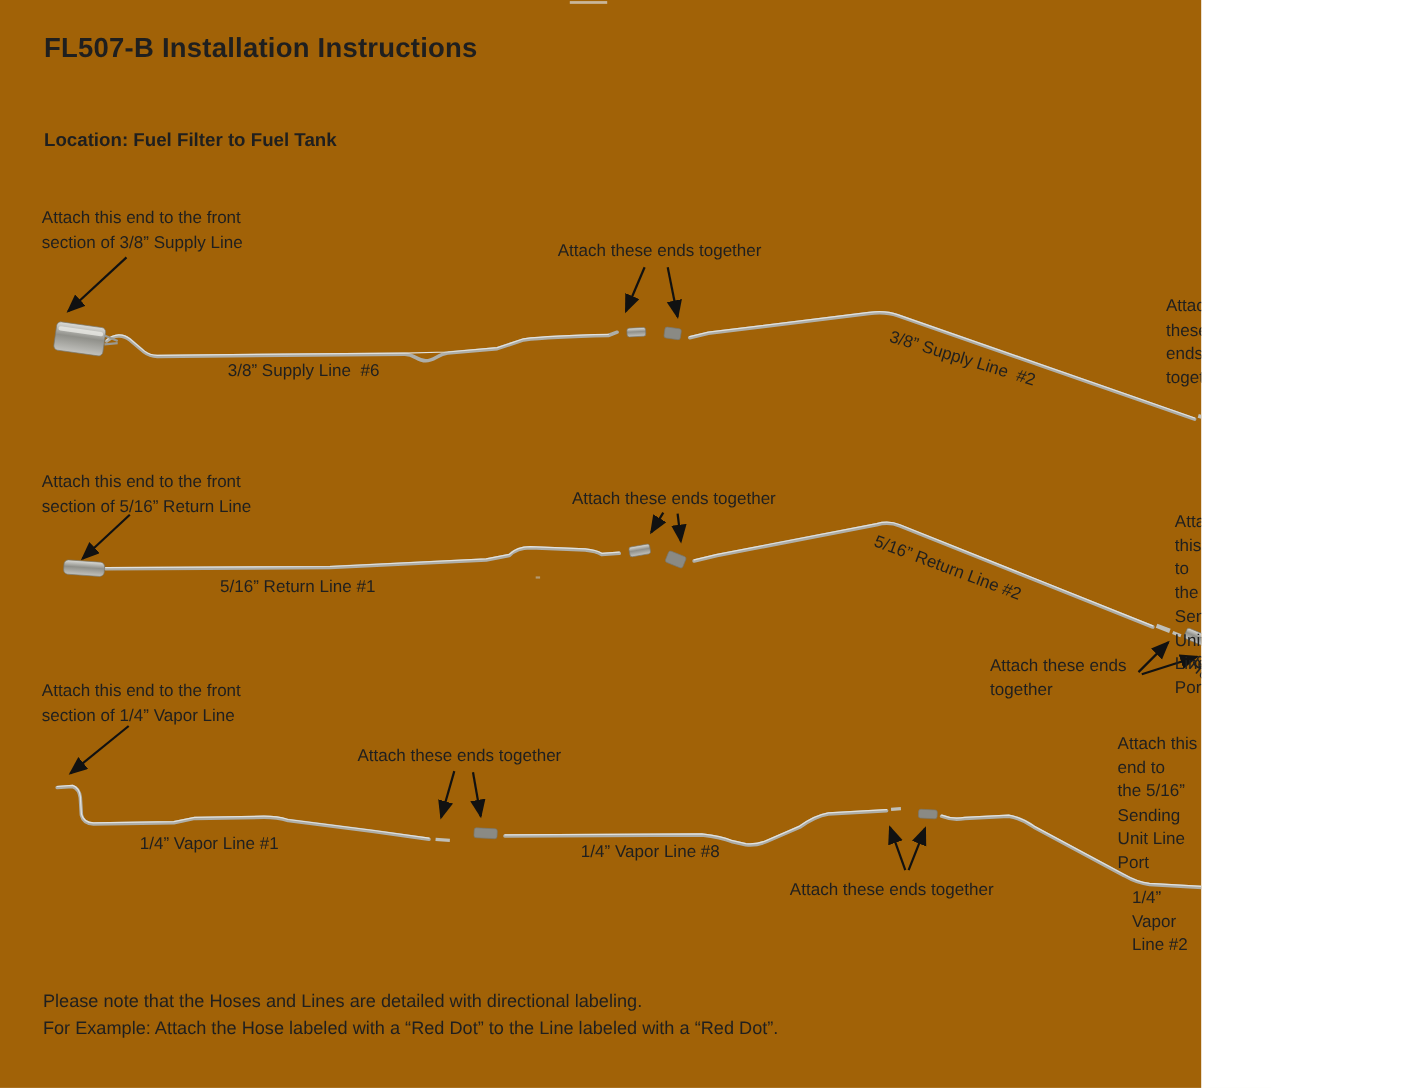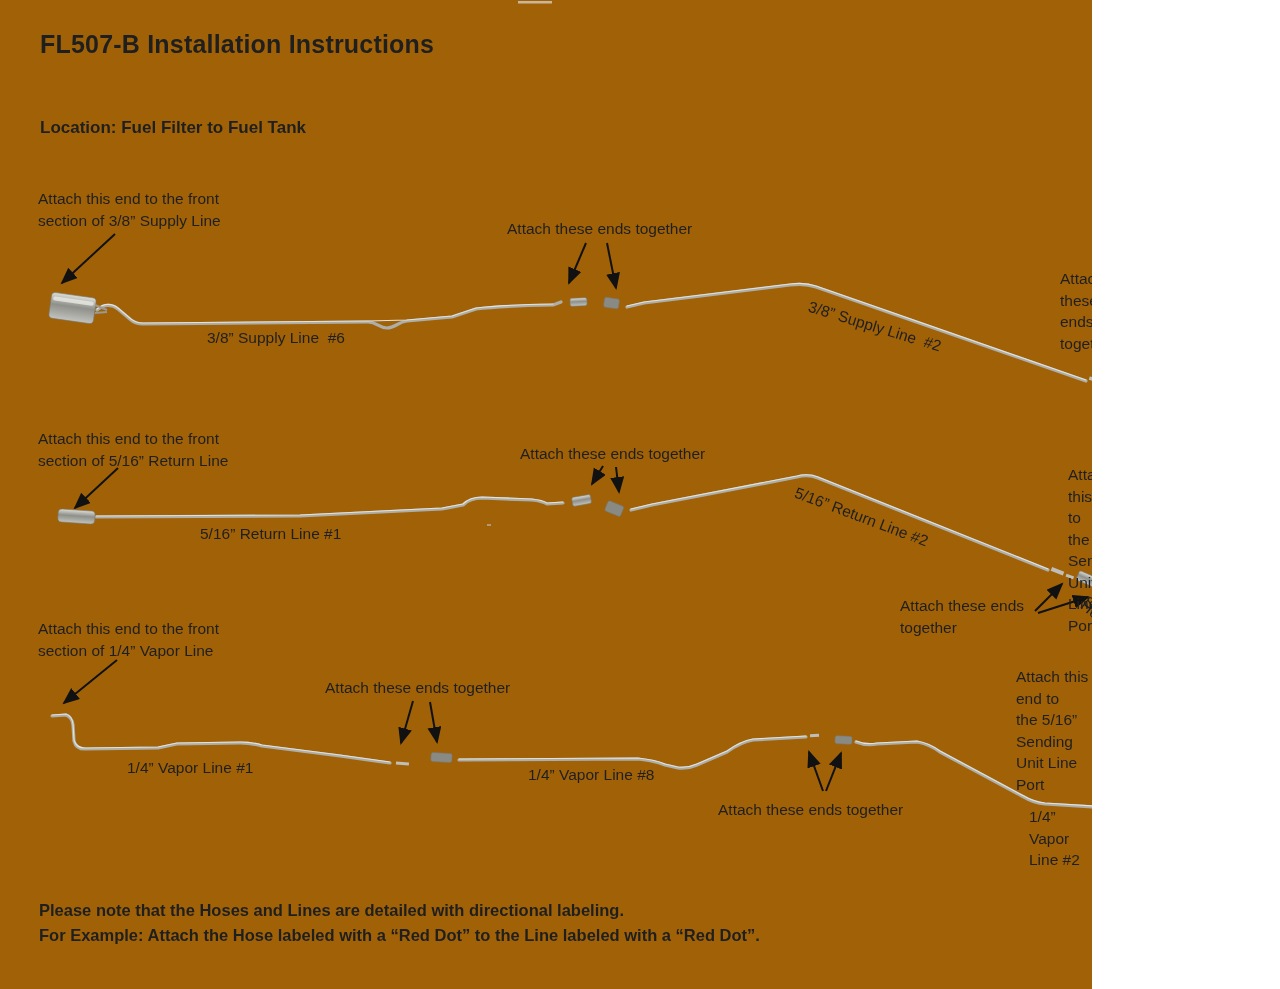--- a/index.html
+++ b/index.html
@@ -19,21 +19,21 @@
     font-family:"Liberation Sans", sans-serif;
     color:var(--text);
     overflow:hidden;
   }
   .abs{position:absolute;white-space:pre-wrap;}
   .title{left:40px;top:30px;font-size:25px;font-weight:bold;letter-spacing:.2px;}
   .subhead{left:40px;top:81px;font-size:17px;font-weight:bold;margin-top:37px;}
   .intro{left:40px;top:136px;font-size:17.5px;font-weight:bold;}
   .ann{font-size:15.5px;line-height:21.5px;}
   .rot{transform-origin:left top;}
-  .footer-note{font-size:16.5px;font-weight:bold;line-height:25px;text-align:right;}
+  .footer-note{font-size:16.5px;font-weight:normal;line-height:25px;text-align:right;}
   svg.draw{position:absolute;left:0;top:0;}
   .tube{fill:none;stroke:var(--tube);stroke-width:3.2;stroke-linejoin:round;stroke-linecap:round;}
   .tube-hi{fill:none;stroke:var(--tube-hi);stroke-width:1.1;stroke-linejoin:round;stroke-linecap:round;}
   .hose{fill:none;stroke:var(--hose);stroke-width:5;stroke-linecap:round;}
   .hose-hi{fill:none;stroke:var(--hose-hi);stroke-width:1.6;stroke-linecap:round;}
   .arrow{stroke:var(--arrow);stroke-width:2;fill:none;}
   .fit{stroke:#77776f;stroke-width:.6;}
   .dash{fill:#bfbfb9;}
 </style>
 </head>

